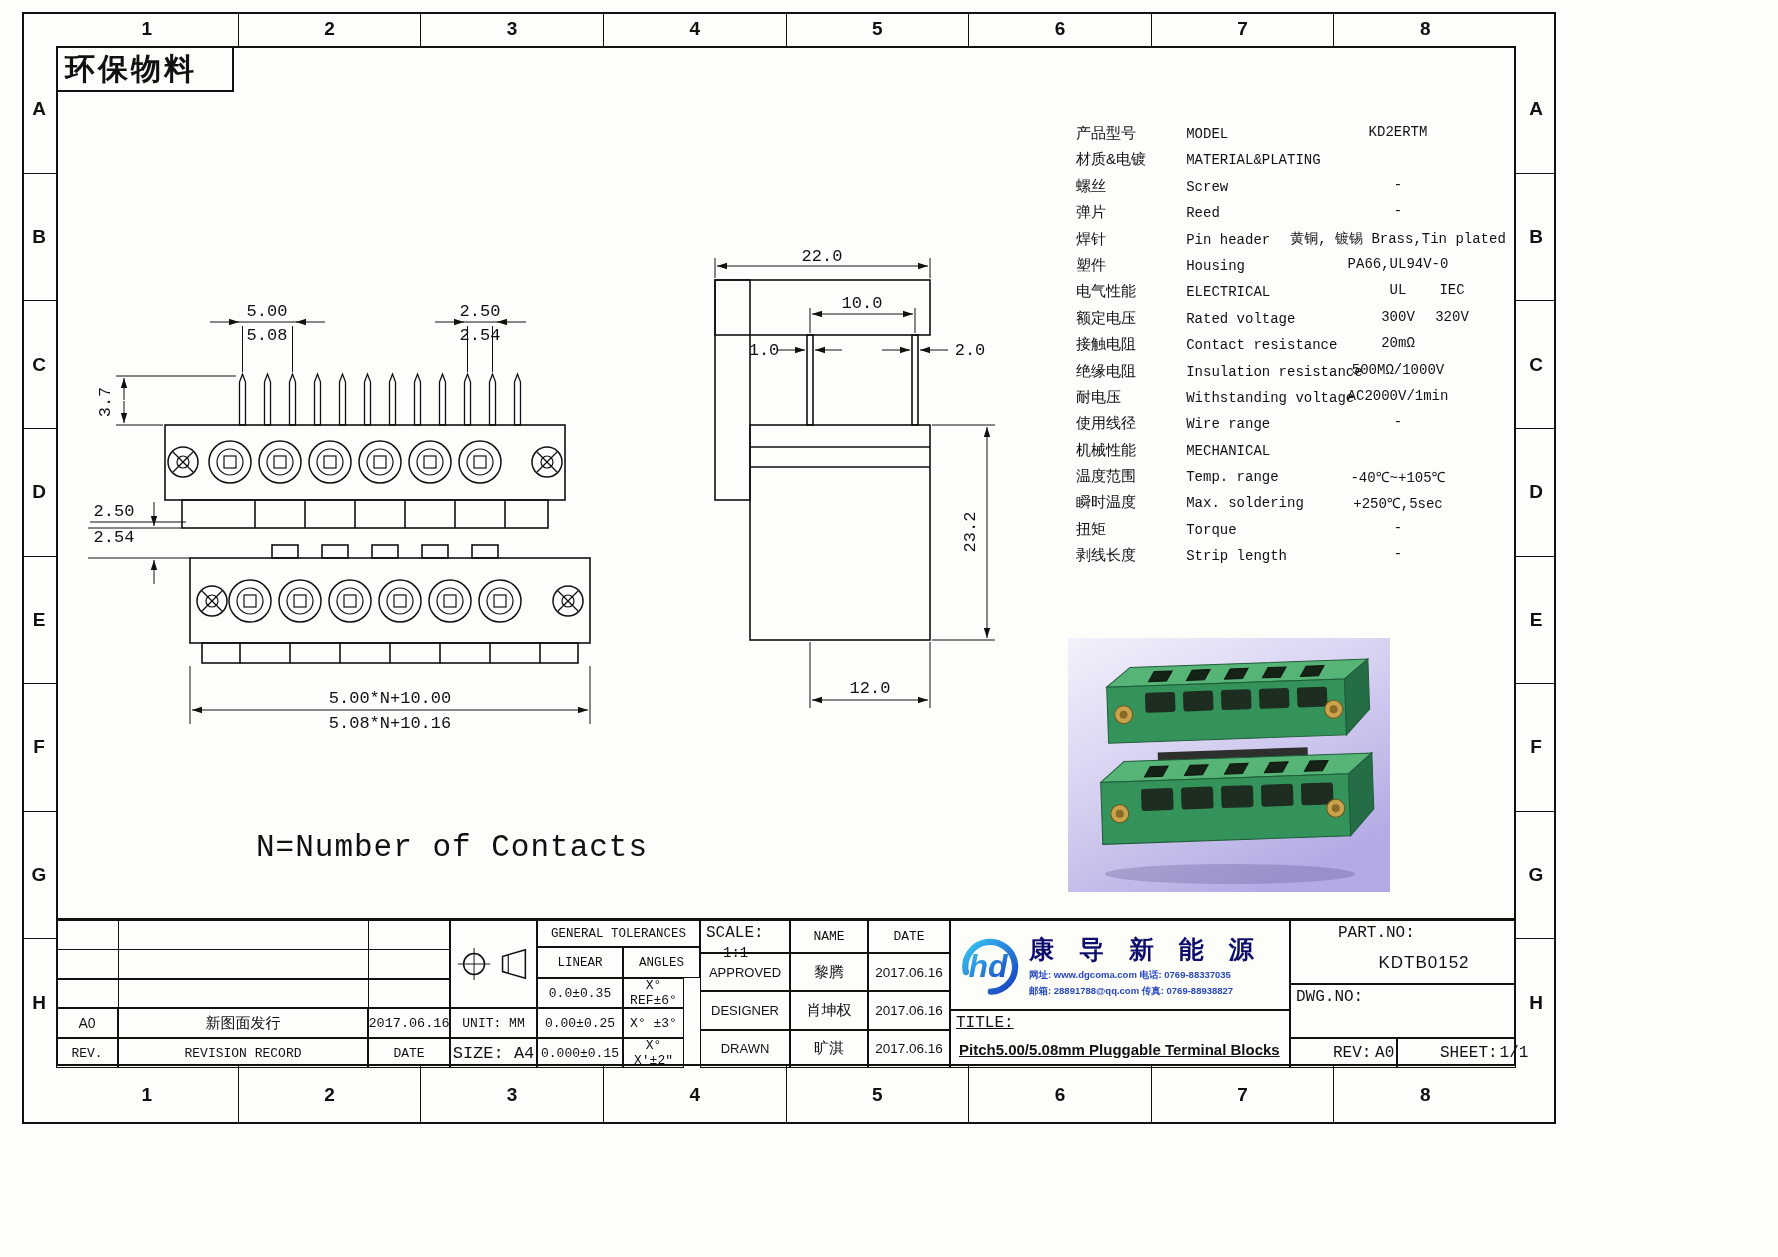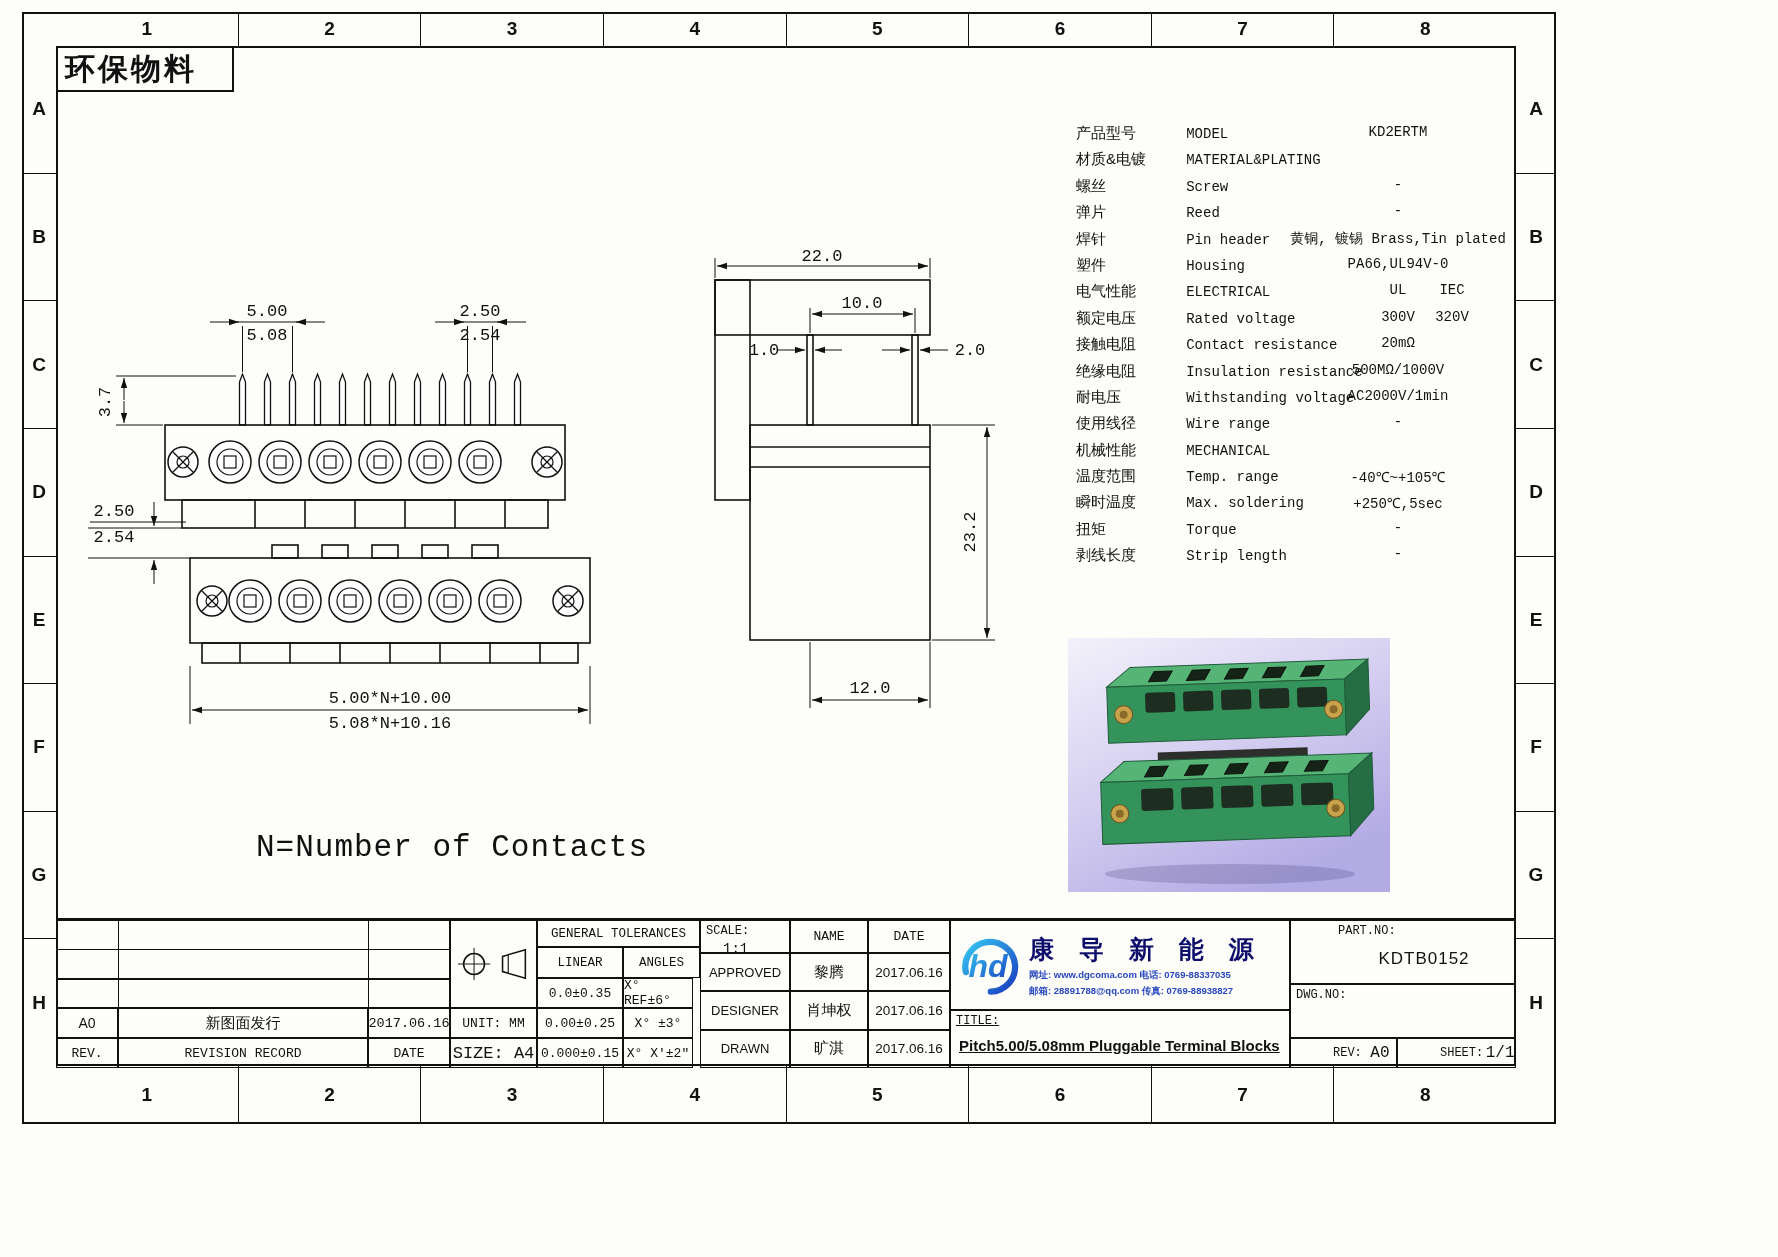--- a/index.html
+++ b/index.html
@@ -39,27 +39,27 @@
   .side-view{position:absolute;left:690px;top:250px;width:340px;height:480px;}
   .obj{stroke:#111;stroke-width:1.6;fill:none;}
   .dims{stroke:#111;stroke-width:1;fill:none;}
   .dimtxt text{font-family:"Liberation Mono",monospace;font-size:17px;fill:#111;stroke:none;}
 
   .product-photo{position:absolute;left:1068px;top:638px;width:322px;height:254px;}
 
   
   .title-block{position:absolute;left:56px;top:918px;width:1460px;height:148px;border-top:2px solid #111;font-size:14px;}
   .tb{position:absolute;border:1.2px solid #111;}
-  .lab{font-family:"Liberation Mono",monospace;font-size:12px;padding:3px 5px;display:block;}
+  .lab{font-family:"Liberation Mono",monospace;font-size:16px;padding:3px 5px;display:block;}
   .sm{font-size:12.5px;}
   .rev-empty{background:repeating-linear-gradient(to bottom,transparent 0,transparent 28px,#111 28px,#111 29.3px);}
   .tol-row{display:flex;height:30px;}
   .tol-lin,.tol-ang{border:1.2px solid #111;display:flex;align-items:center;justify-content:center;font-size:13px;}
   .tol-lin{width:86px;}
-  .tol-ang{width:70px;}
+  .tol-ang{width:61px;text-align:center;}
   .so-row{display:flex;height:38.33px;}
   .so-role,.so-name,.so-date{border:1.2px solid #111;display:flex;align-items:center;justify-content:center;}
   .so-role{width:90px;font-size:13px;}
   .so-name{width:78px;font-size:15px;}
   .so-date{width:82px;font-size:13.5px;}
   .scale-val{margin-left:22px;font-size:14px;}
   .company-cell{display:flex;align-items:center;padding:4px 6px;}
   .co-right{margin-left:8px;}
   .co-name{font-size:25px;font-weight:bold;letter-spacing:9px;color:#0d0d6b;white-space:nowrap;}
   .co-line{font-size:9.5px;color:#2747c0;white-space:nowrap;margin-top:3px;font-weight:bold;}

